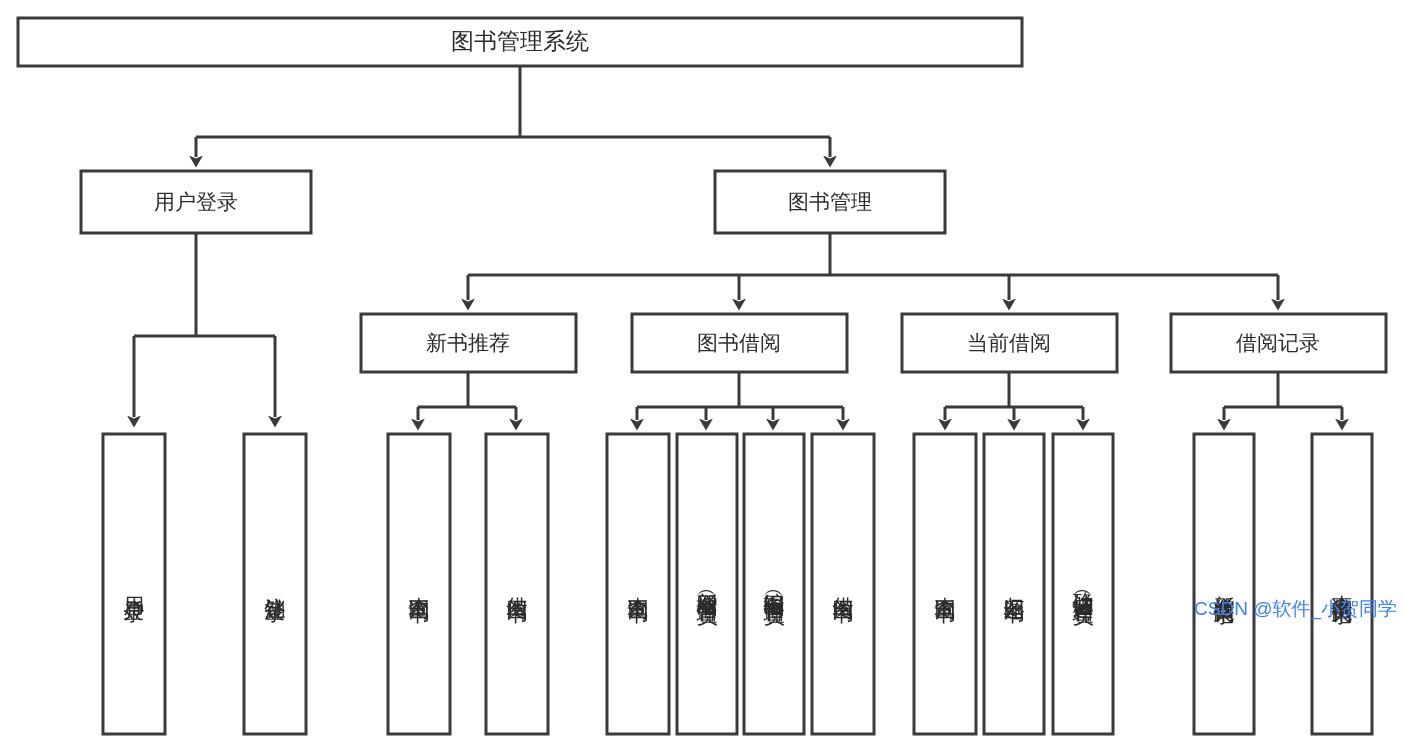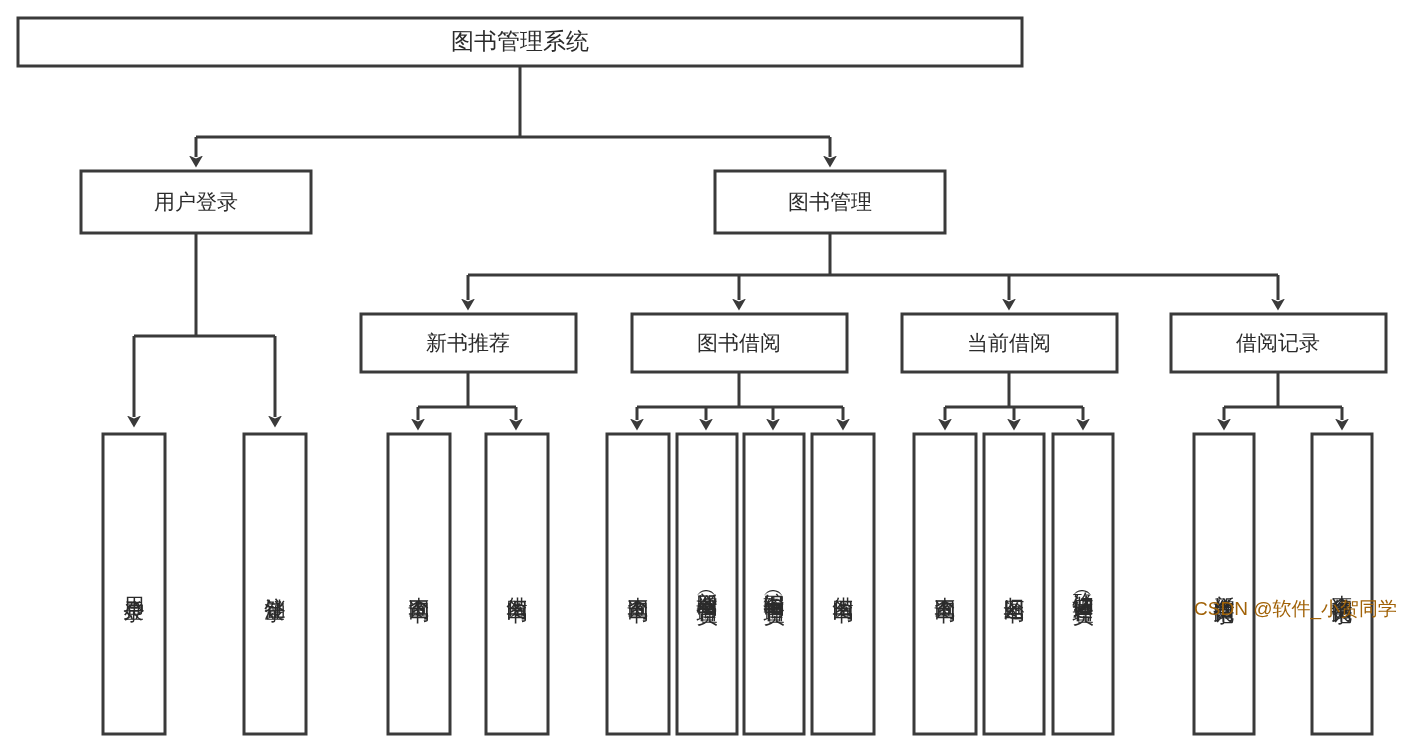--- a/index.html
+++ b/index.html
@@ -36,21 +36,21 @@
     white-space:nowrap;
     text-align:center;
   }
   .edge{stroke:#3a3a3a;stroke-width:3;fill:none;}
   .arrowhead{fill:#3a3a3a;}
   #watermark{
     position:absolute;
     right:8px;bottom:4px;
     font-family:"Liberation Sans","DejaVu Sans",sans-serif;
     font-size:19px;
-    color:#a16207;
+    color:#3b82f6;
     white-space:nowrap;
     pointer-events:none;
   }
 </style>
 </head>
 <body>
 
 <div id="stage">
 
   <svg id="diagram" viewBox="0 0 1405 747">

